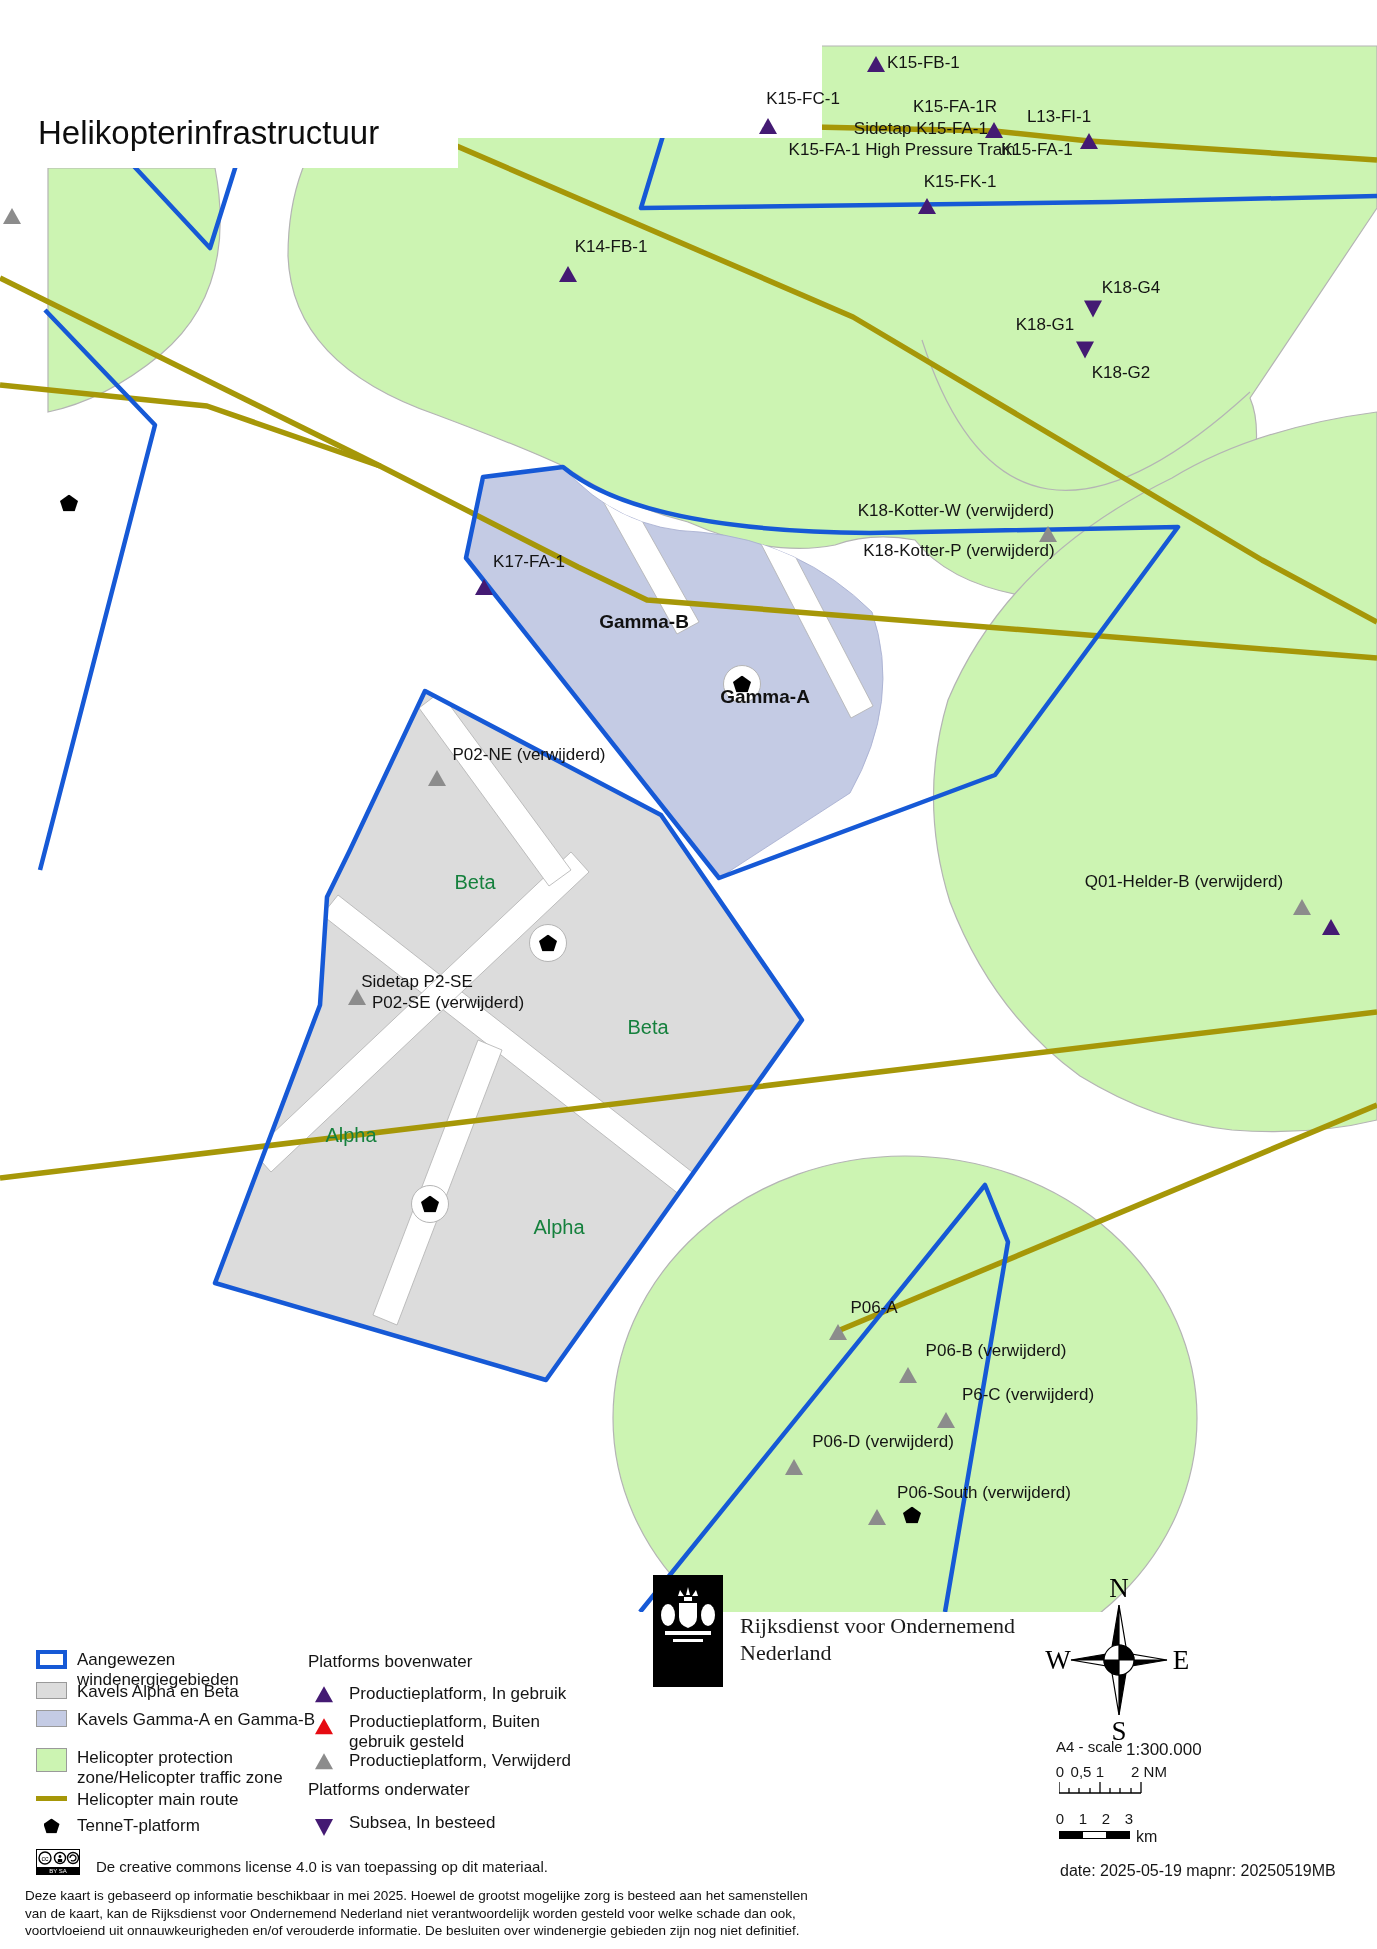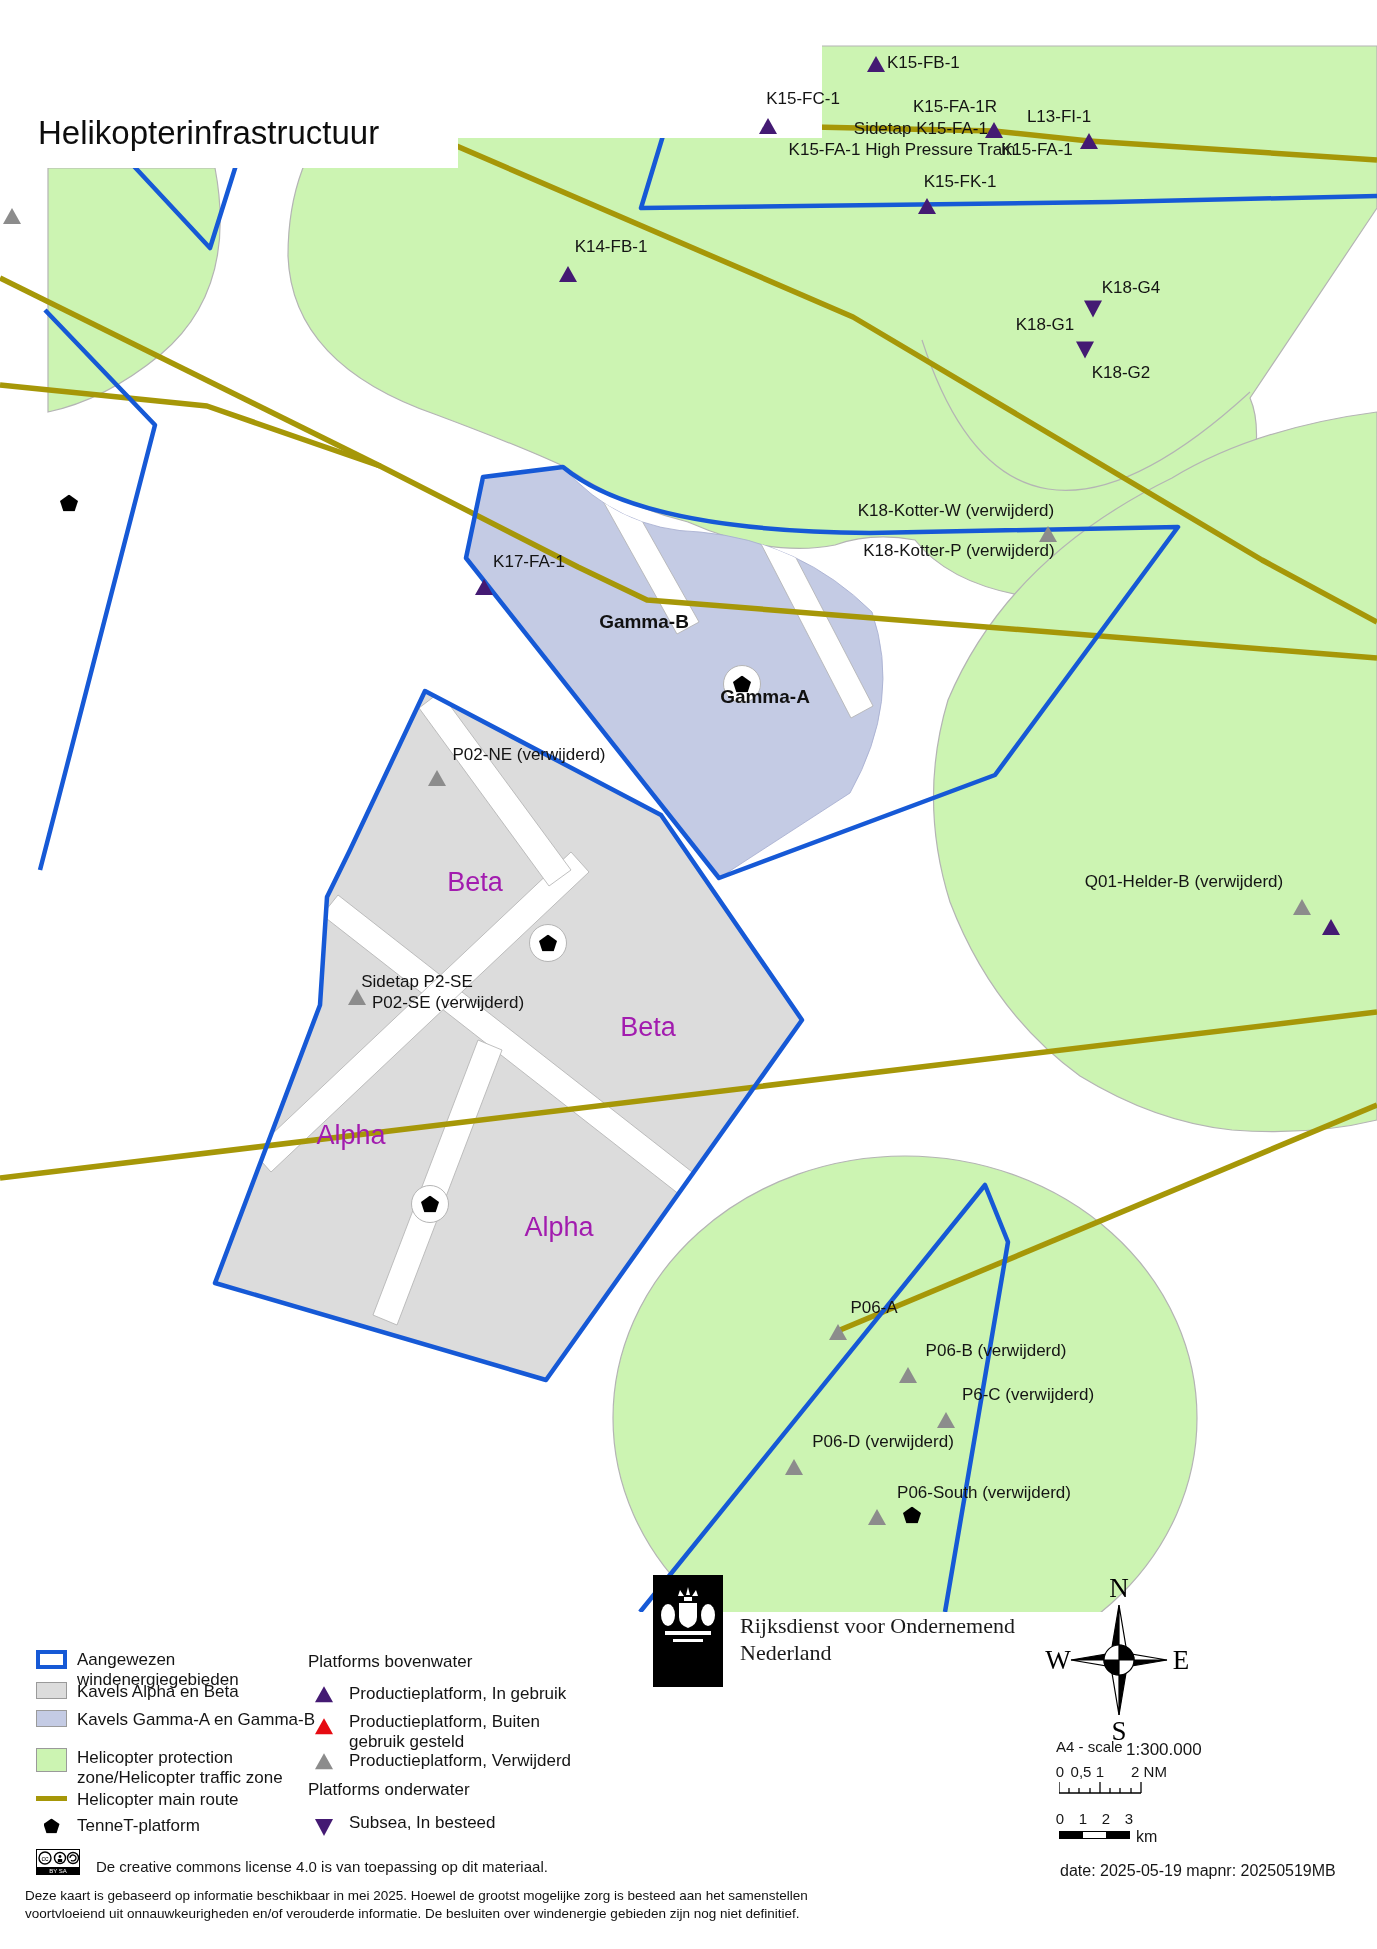--- a/index.html
+++ b/index.html
@@ -17,21 +17,21 @@
   .tri-down{width:0;height:0;border-left:9px solid transparent;border-right:9px solid transparent;
             border-top:17px solid #441a73;}
   .pent{position:absolute;width:18px;height:17px;background:#000;transform:translate(-50%,-50%);
         clip-path:polygon(50% 0,100% 38%,81% 100%,19% 100%,0 38%);}
   .halo{position:absolute;width:36px;height:36px;border-radius:50%;background:#fff;
         border:1px solid #b5b5b5;transform:translate(-50%,-50%);}
   .map-label{position:absolute;font-size:17px;white-space:nowrap;color:#141414;}
   .anchor-middle{transform:translate(-50%,-50%);}
   .anchor-start{transform:translate(0,-50%);}
   .anchor-end{transform:translate(-100%,-50%);}
-  .area-label{position:absolute;font-size:27px;color:#a21caf;transform:translate(-50%,-50%);white-space:nowrap;}
+  .area-label{position:absolute;font-size:20px;color:#15803d;transform:translate(-50%,-50%);white-space:nowrap;}
   .area-label.bold{color:#111;font-weight:bold;font-size:19px;}
 
   
   .title{position:absolute;left:36px;top:44px;font-size:43px;font-weight:bold;letter-spacing:-0.5px;color:#0d0d0d;}
   .subtitle{position:absolute;left:38px;top:114px;font-size:33px;color:#0d0d0d;}
 
   
   .legend-row{position:absolute;display:flex;align-items:flex-start;}
   .sw{width:31px;height:17px;border:1px solid #9a9a9a;box-sizing:border-box;flex:0 0 auto;margin-right:10px;}
   .sw-wind{border:4px solid #1659d6;background:#fff;height:19px;}
@@ -331,16 +331,17 @@
       <path d="M21.8,13 v-3 h4.4 v3 Z" fill="#000"></path>
     <circle cx="37" cy="9" r="5.5" fill="none" stroke="#000" stroke-width="1.4"></circle>
     <path d="M34,9 a3,3 0 1 1 1,2.2" fill="none" stroke="#000" stroke-width="1.3"></path>
     <rect x="0.5" y="18" width="43" height="7.5" fill="#000"></rect>
     <text x="22" y="24" text-anchor="middle" font-size="6" fill="#fff" font-family="Liberation Sans, sans-serif">BY SA</text>
   </svg>
   <div class="license-text" style="left:96px;top:1858px;">De creative commons license 4.0 is van toepassing op dit materiaal.</div>
 
   <div class="disclaimer" style="left:25px;top:1887px;">
     <div>Deze kaart is gebaseerd op informatie beschikbaar in mei 2025. Hoewel de grootst mogelijke zorg is besteed aan het samenstellen</div>
+    <div>van de kaart, kan de Rijksdienst voor Ondernemend Nederland niet verantwoordelijk worden gesteld voor welke schade dan ook,</div>
     <div>voortvloeiend uit onnauwkeurigheden en/of verouderde informatie. De besluiten over windenergie gebieden zijn nog niet definitief.</div>
   </div>
 
 </div>
 
 </body></html>

